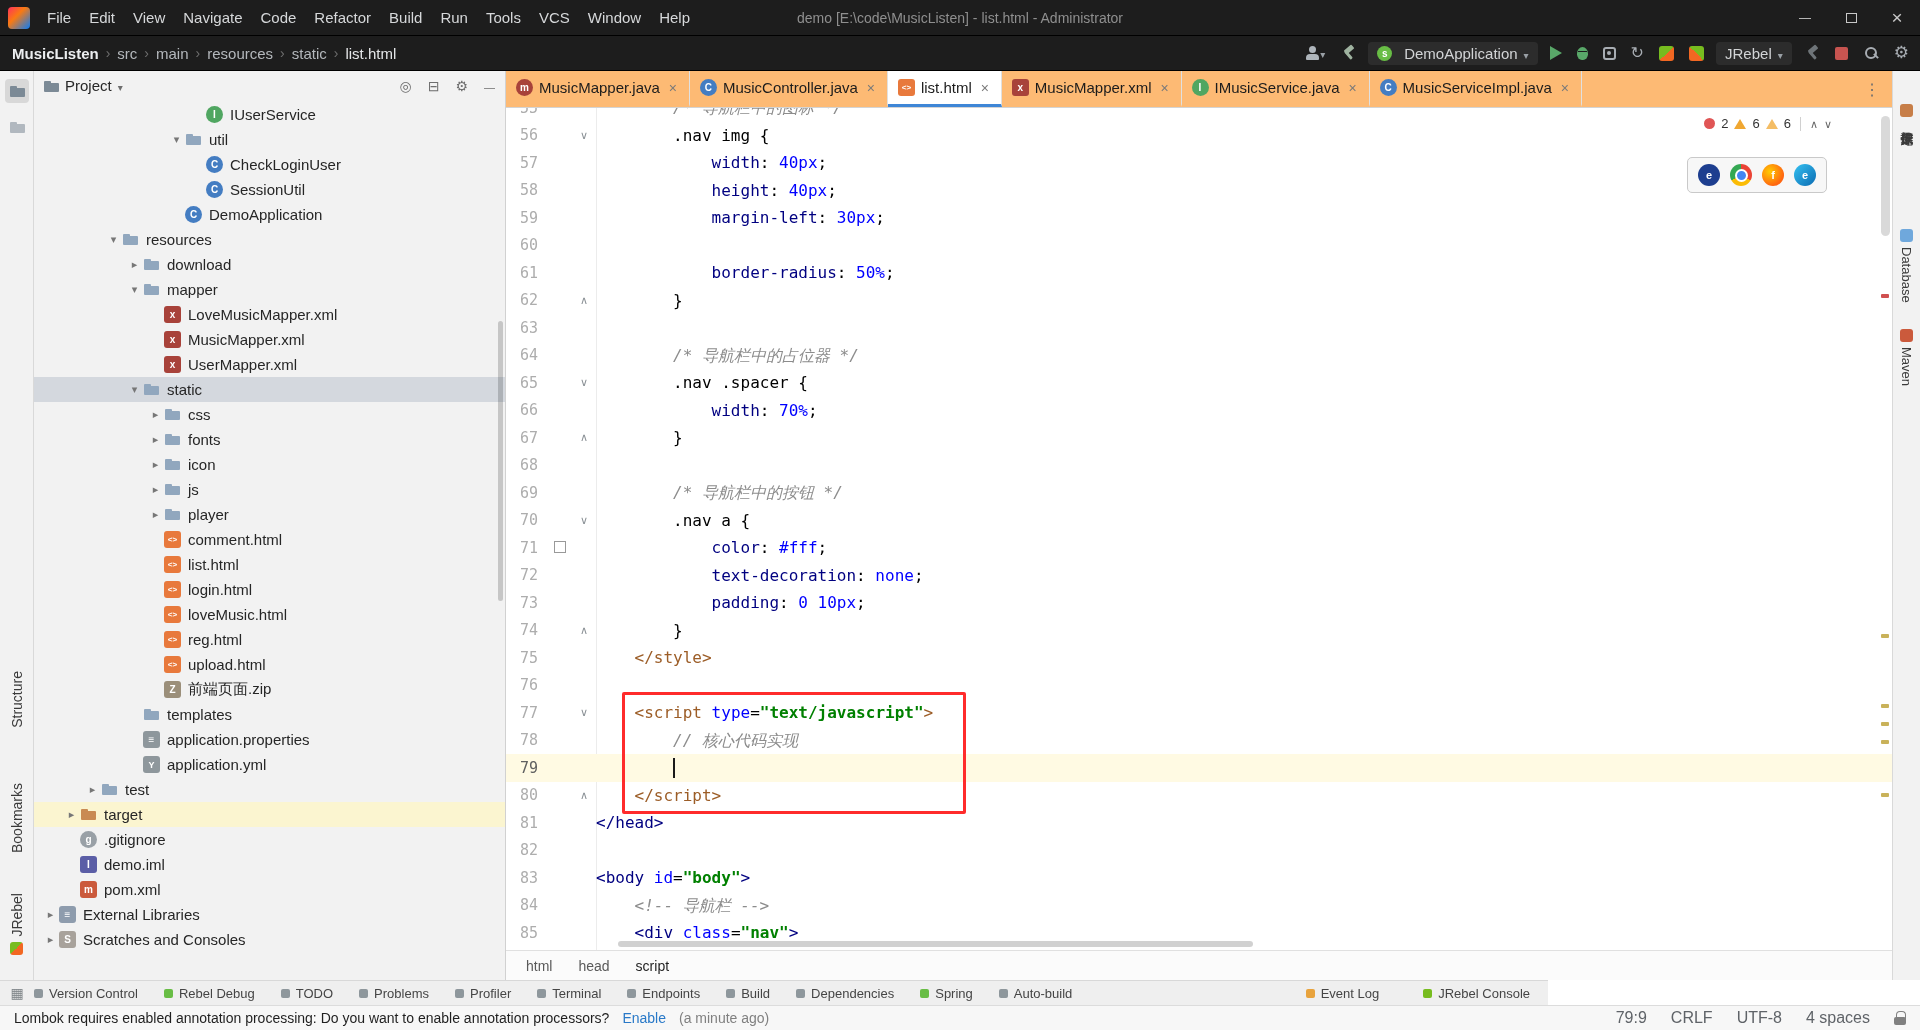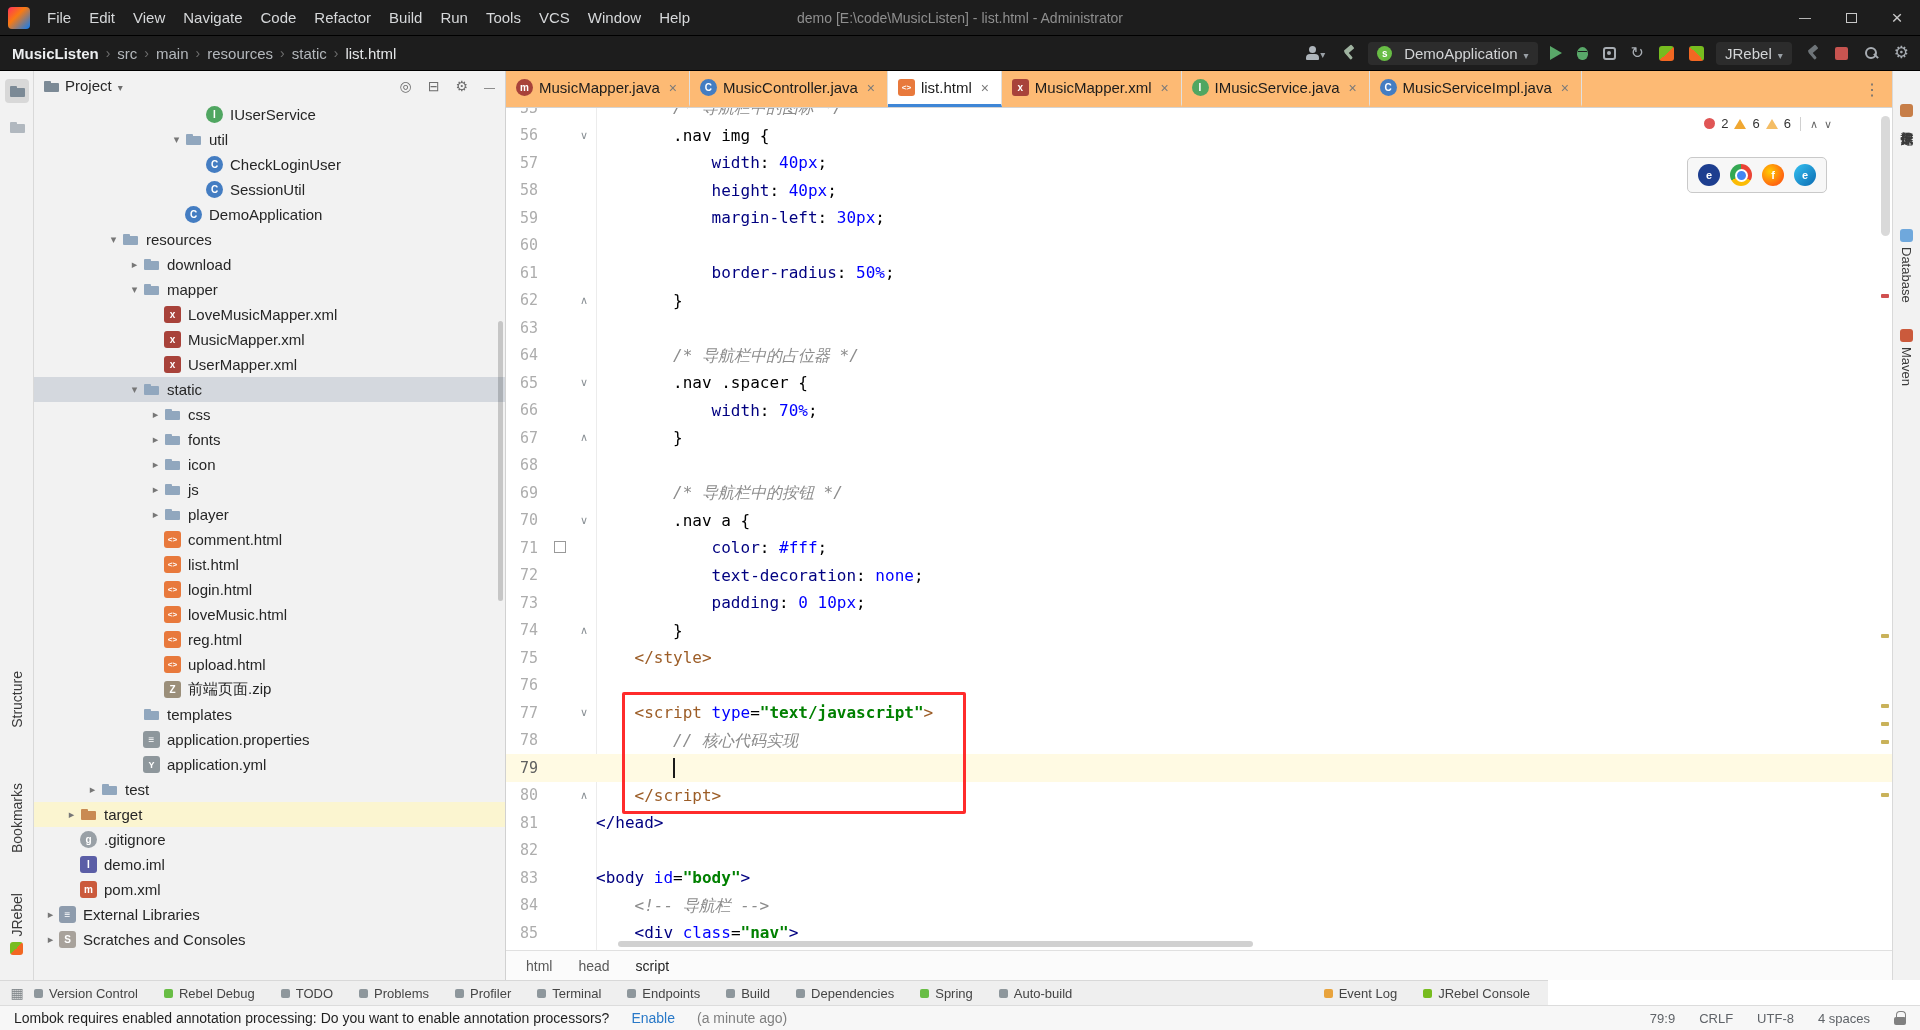--- a/index.html
+++ b/index.html
@@ -188,29 +188,29 @@
 
   .right-stripe { width:28px; flex:none; background:#F2F2F2; border-left:1px solid #D9D9D9; position:relative; }
   .right-stripe .vtab { font-size:13px; }
 
   
   .status-tools { position:absolute; top:980px; left:0; width:1548px; height:25px; background:#EFEFEF;
                   border-top:1px solid #D8D8D8; display:flex; align-items:center; font-size:13px; color:#454545; }
   .st-corner { width:34px; text-align:center; color:#7A8084; font-size:14px; flex:none; }
   .st-corner::after { content:'▦'; }
   #st-left { display:flex; align-items:center; gap:26px; }
-  #st-right { margin-left:auto; display:flex; align-items:center; gap:26px; padding-right:18px; }
+  #st-right { margin-left:auto; display:flex; align-items:center; gap:44px; padding-right:18px; }
   .st-item { display:flex; align-items:center; gap:6px; }
   .st-ic { width:9px; height:9px; border-radius:2px; flex:none; }
 
   .msgbar { position:absolute; top:1005px; left:0; width:1920px; height:25px; background:#F7F7F7;
             border-top:1px solid #DCDCDC; display:flex; align-items:center; padding:0 14px; font-size:14px; color:#1F1F1F; }
-  .msg-link { color:var(--link-blue); margin:0 22px; }
+  .msg-link { color:var(--link-blue); margin:0 13px; }
   .msg-time { color:#808080; }
-  .msg-right { margin-left:auto; display:flex; align-items:center; gap:24px; color:#5F6368; font-size:13px; }
+  .msg-right { margin-left:auto; display:flex; align-items:center; gap:24px; color:#5F6368; font-size:16px; }
   .i-lock { position:relative; width:12px; height:16px; }
   .i-lock::before { content:''; position:absolute; left:2px; top:1px; width:8px; height:7px;
                     border:1.5px solid #808080; border-bottom:none; border-radius:4px 4px 0 0; }
   .i-lock::after { content:''; position:absolute; left:0; top:7px; width:12px; height:8px; background:#808080; border-radius:2px; }
 </style>
 </head>
 <body>
 
 <div id="app" style="--accent-blue: #3E86D6; --annotation-red: #FF2B2B; --caret-line-bg: #FFFAE3; --tree-selection-bg: #D4D8DE; --tree-highlight-bg: #FBF5D0; --error-red: #E05555; --warning-yellow: #F0A732; --link-blue: #2979C8; --run-green: #59A869; --stop-red: #C75450; --jrebel-green: #77BC1F; --jrebel-orange: #F26722; --spring-green: #68BD45;">
 

